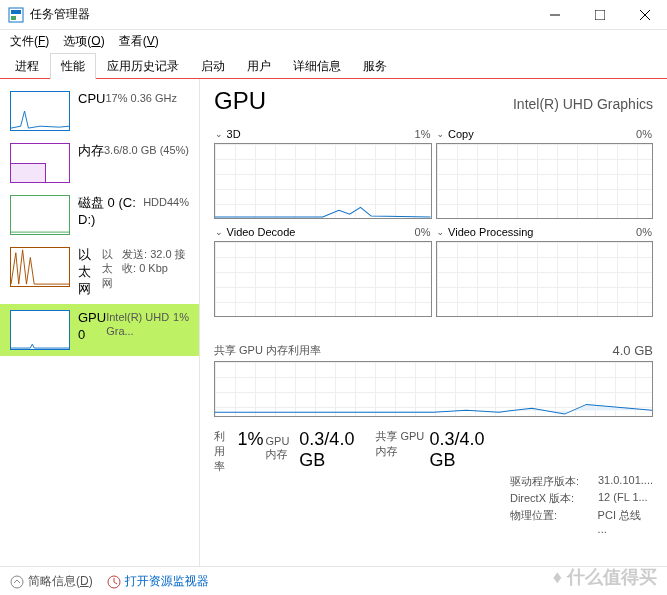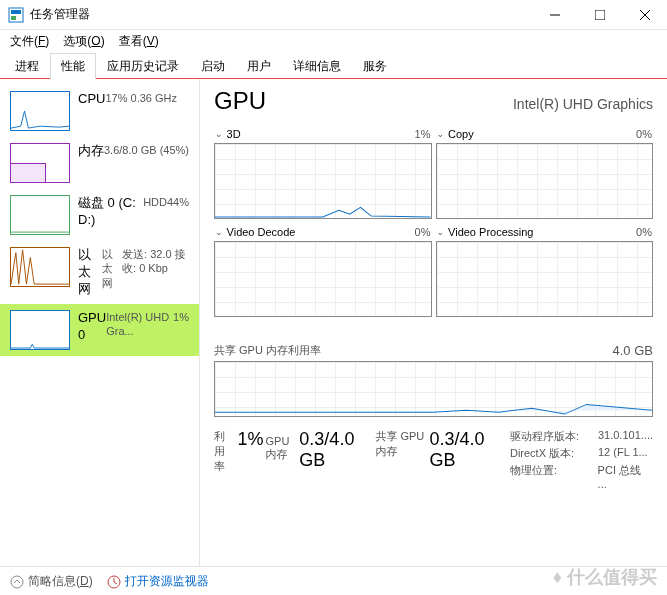--- a/index.html
+++ b/index.html
@@ -39,21 +39,21 @@
   .chart-pct { position: absolute; top: -16px; right: 0; font-size: 11px; color: #555; }
   .chart-wrap { margin-top: 18px; }
   .shared-chart-wrap { margin-top: 26px; }
   .shared-label { font-size: 11px; color: #555; }
   .shared-max { font-size: 13px; color: #555; float: right; }
   .shared-chart { border: 1px solid #888; height: 56px; margin-top: 3px; background: #fff; position: relative; }
   .stats { display: flex; margin-top: 12px; gap: 20px; font-size: 11px; }
   .stat-col { display: flex; flex-direction: row; gap: 2px; }
   .stat-label { color: #555; font-size: 11px; }
   .stat-val { font-size: 18px; color: #000; }
-  .detail-col { display: flex; flex-direction: column; gap: 2px; font-size: 11px; color: #555; }
+  .detail-col { display: flex; flex-direction: column; gap: 2px; font-size: 11px; color: #555; margin-top: 45px; }
   .detail-col div { display: flex; gap: 8px; }
   .detail-col .dl { width: 80px; }
   .footer { height: 30px; border-top: 1px solid #e5e5e5; display: flex; align-items: center; padding: 0 10px; gap: 14px; font-size: 12px; }
   .footer-link { color: #555; cursor: pointer; display: flex; align-items: center; gap: 4px; }
   .footer-link.blue { color: #0066cc; }
   .chevron { font-size: 9px; color: #555; }
   .gridlines { position: absolute; inset: 0; background-image: linear-gradient(#eee 1px, transparent 1px), linear-gradient(90deg, #eee 1px, transparent 1px); background-size: 20px 15px; }
   .spark { position: absolute; left: 0; bottom: 0; width: 100%; height: 100%; }
   .watermark { position: absolute; right: 10px; bottom: 6px; font-size: 18px; color: #ccc; font-weight: bold; pointer-events: none; }
 </style>

